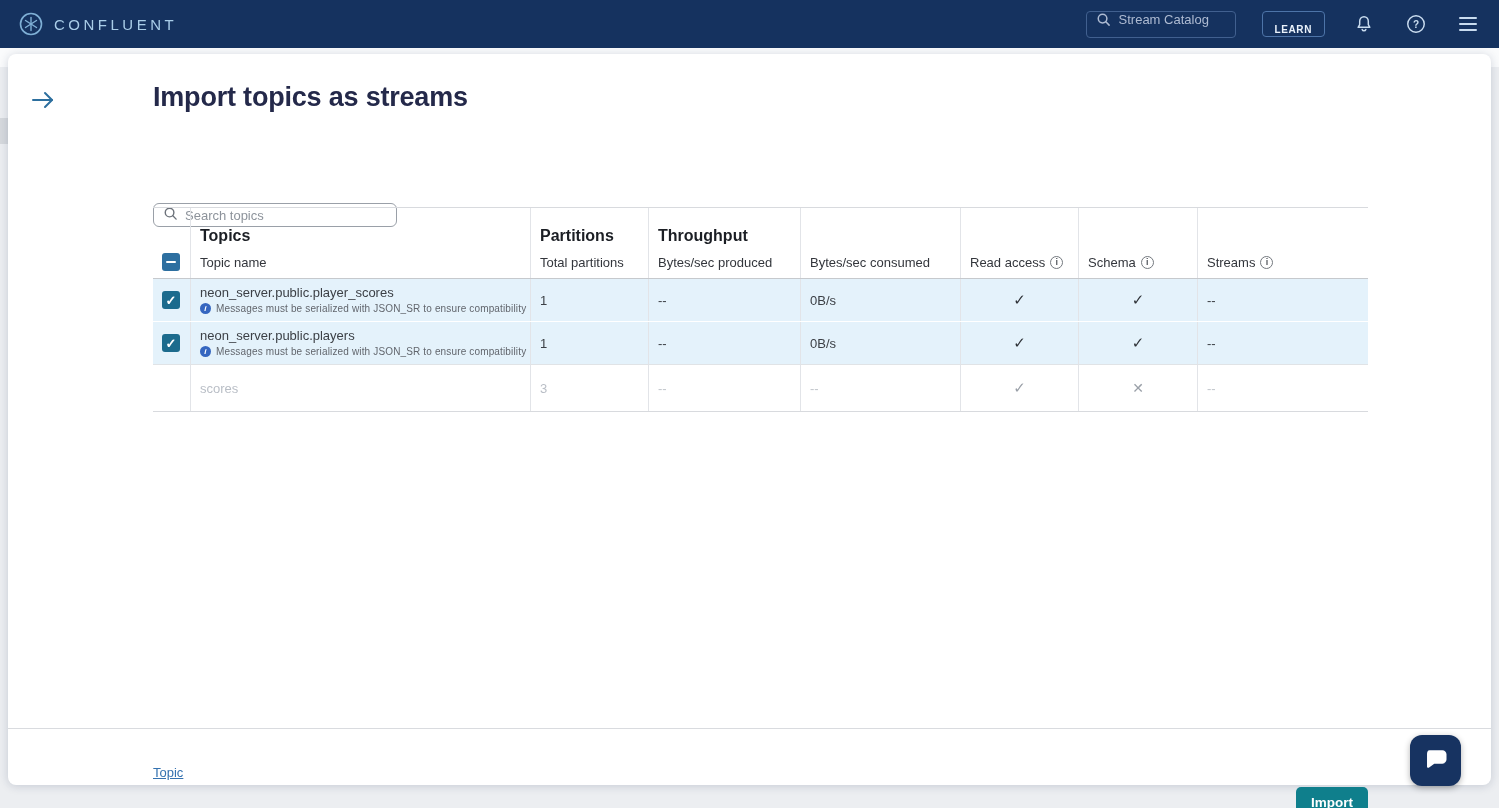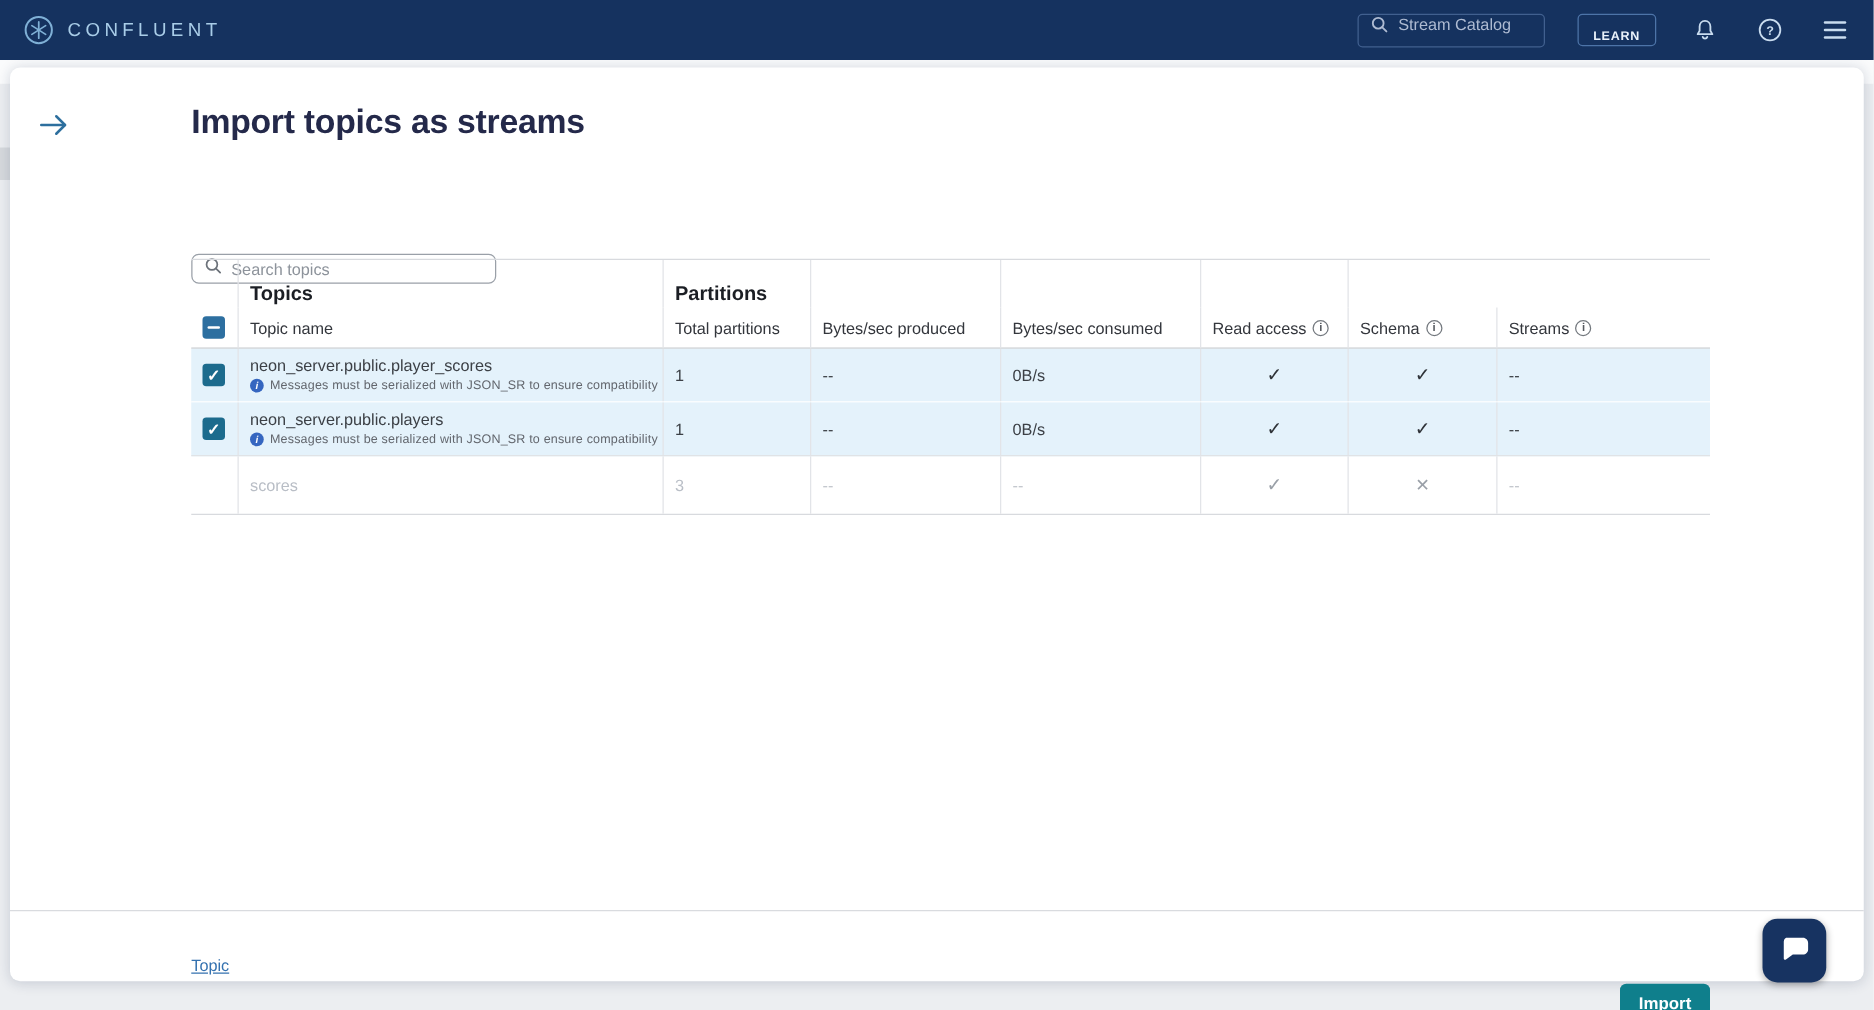--- a/index.html
+++ b/index.html
@@ -180,20 +180,21 @@
     </span>
     <input type="text" placeholder="Search topics" style="">
   </div>
 
   <div class="tbl">
     <div class="thead">
       <div class="grid g-row">
         <div></div>
         <div class="col-b g-label">Topics</div>
         <div class="col-b g-label">Partitions</div>
+        <div class="col-b g-label">Throughput</div>
         <div class="col-b"></div>
         <div class="col-b"></div>
         <div class="col-b"></div>
         <div class="col-b"></div>
       </div>
       <div class="grid s-row">
         <div>
             <span class="checkbox cb-indeterminate"></span>
           </div>
         <div class="col-b s-label">Topic name</div>

